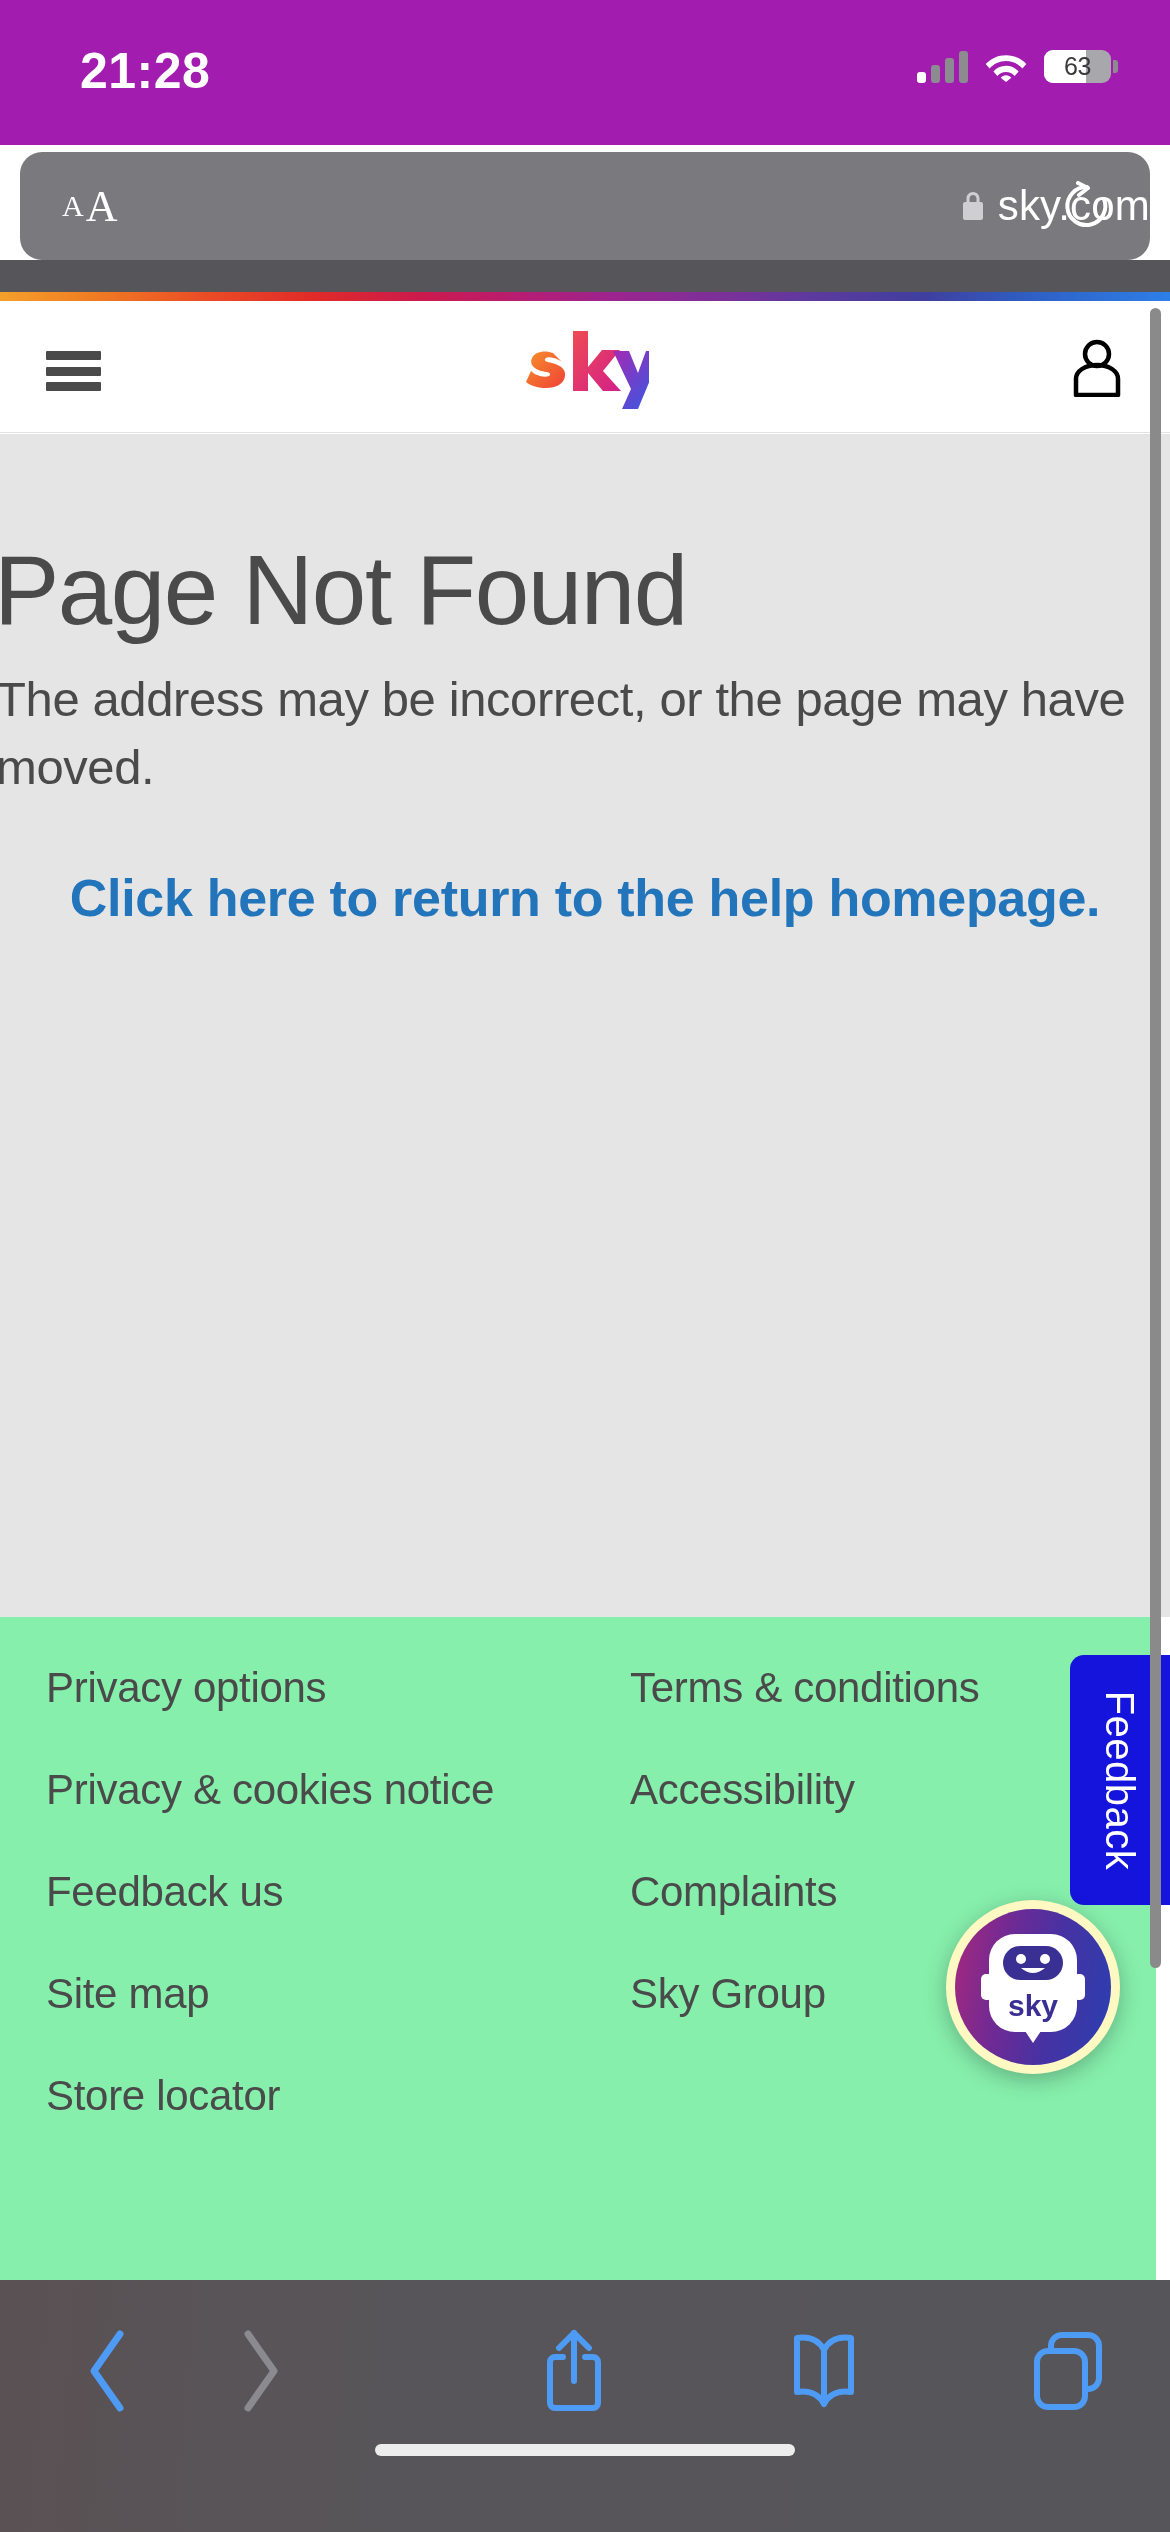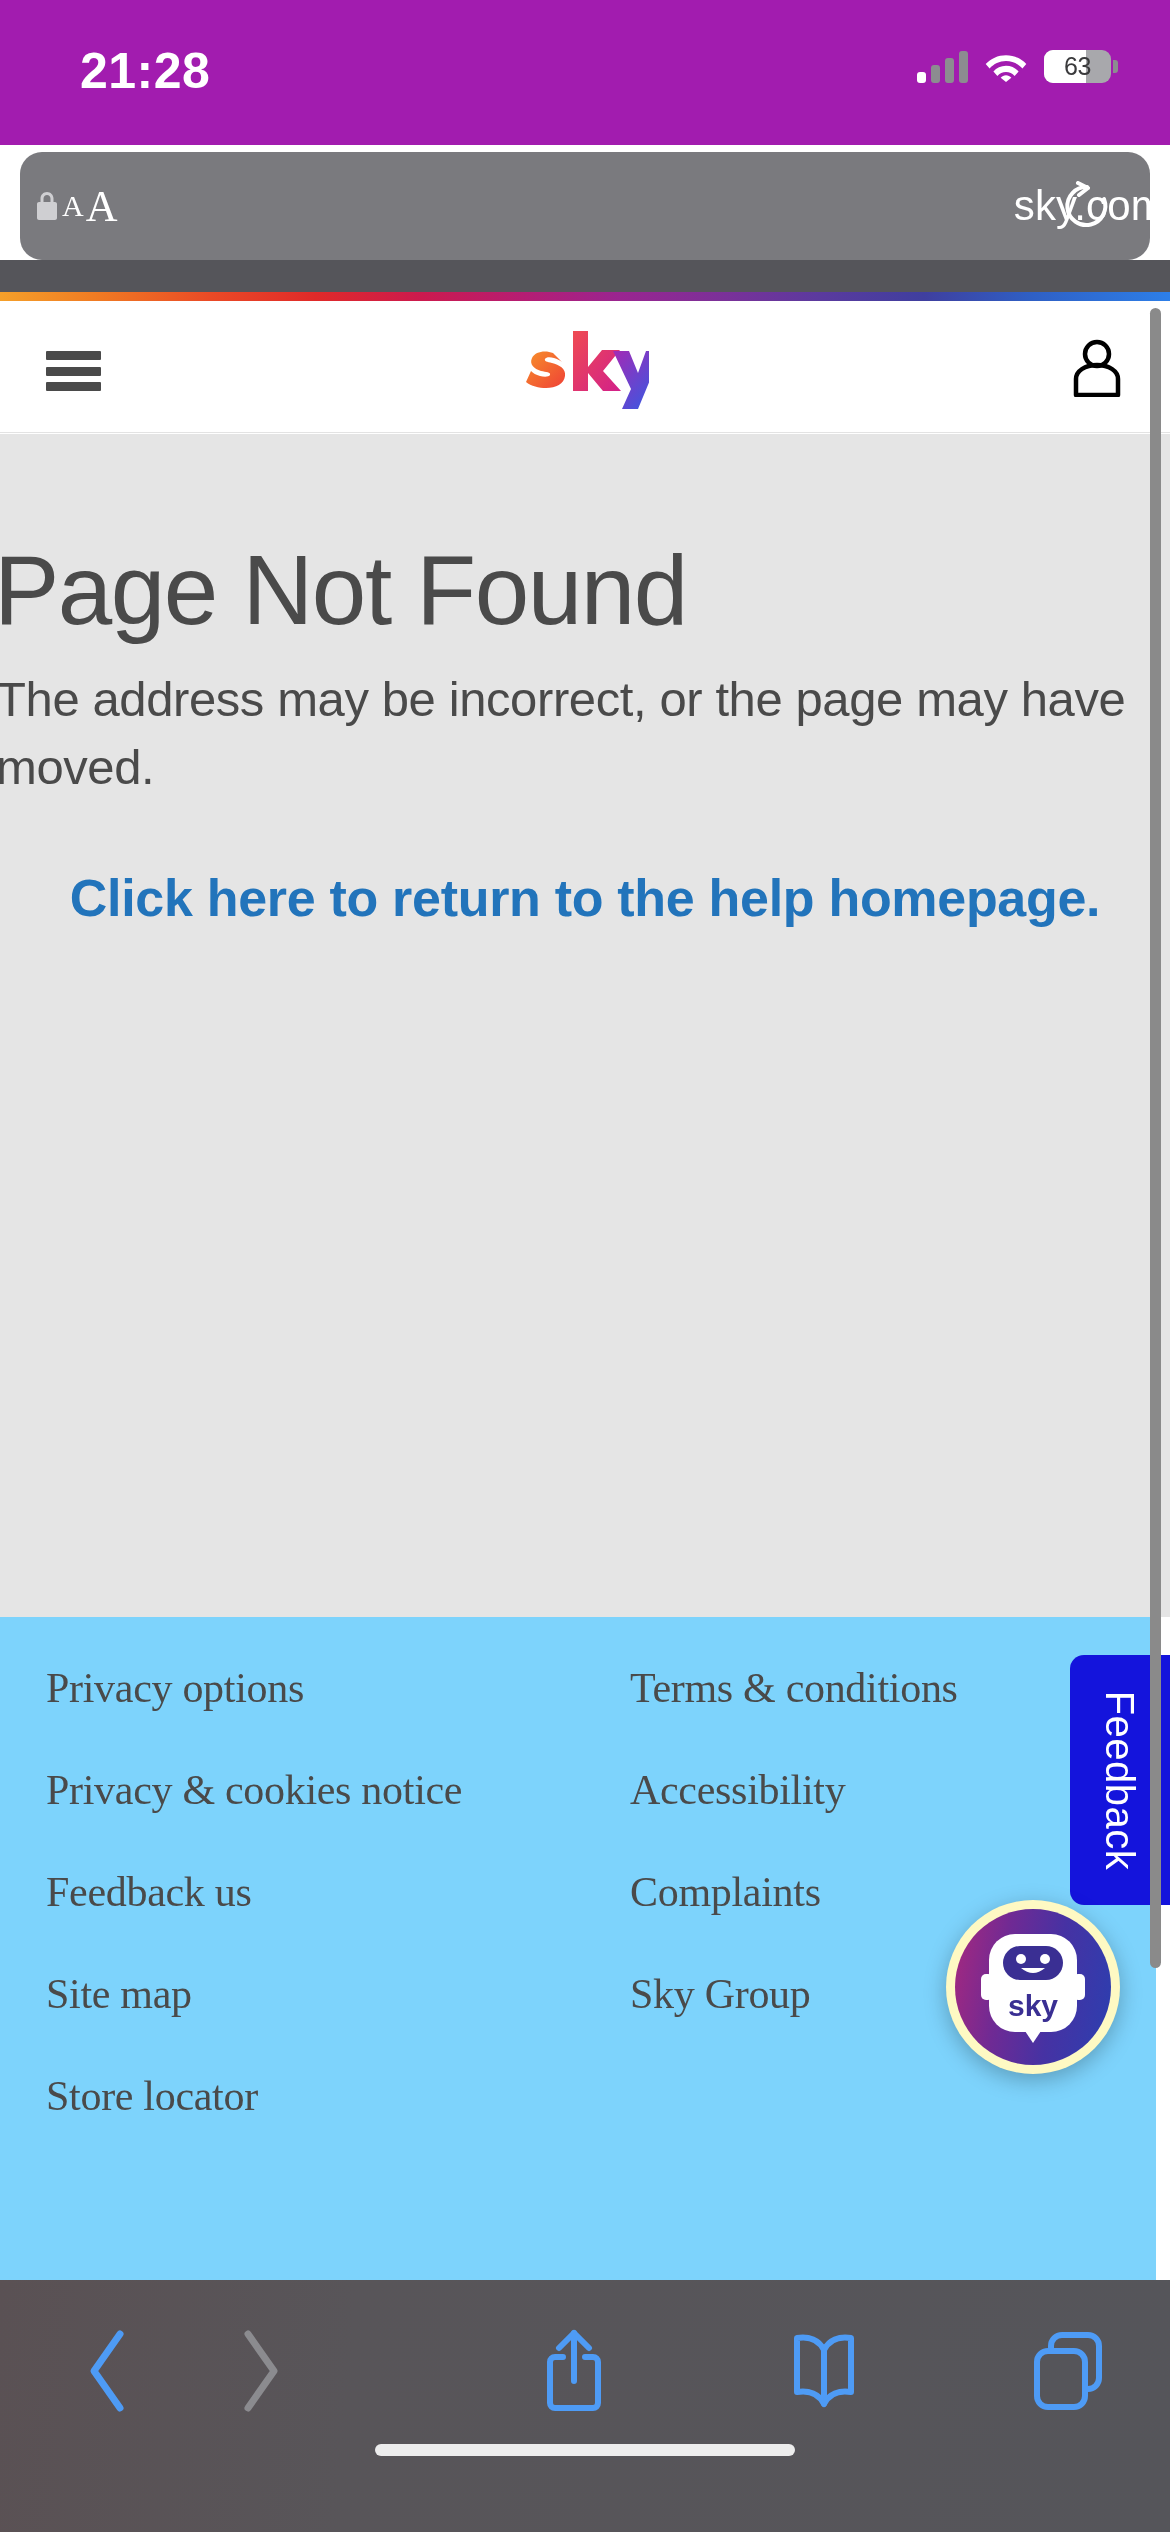--- a/index.html
+++ b/index.html
@@ -53,22 +53,22 @@
     background:#7a7a7e; border-radius:22px;
   }
   #aa-btn{
     position:absolute; left:42px; top:0; height:108px;
     display:flex; align-items:center; color:#fff;
     font-family:"Liberation Serif", serif;
   }
   #aa-btn .s{ font-size:30px; }
   #aa-btn .l{ font-size:44px; margin-left:2px;}
   #url-center{
-    position:absolute; left:16px; top:0; width:100%; height:108px;
-    display:flex; align-items:center; justify-content:space-between; gap:14px;
+    position:absolute; left:0; top:0; width:100%; height:108px;
+    display:flex; align-items:center; justify-content:flex-end; gap:14px;
   }
   .lock-ico{ width:22px; height:28px; display:block; }
   #url-text{ color:#ffffff; font-size:42px; letter-spacing:0.2px; }
   #reload-btn{
     position:absolute; right:40px; top:0; height:108px;
     display:flex; align-items:center;
   }
 
   #chrome-bottom-edge{
     position:absolute; left:0; top:260px; width:1170px; height:32px;
@@ -122,22 +122,21 @@
   #help-link{
     position:absolute; left:0; top:430px; width:1170px;
     text-align:center; font-size:52px; font-weight:bold;
     color:#2274bb; line-height:1.33; letter-spacing:-0.3px;
     padding:0 30px; cursor:pointer;
   }
 
   
   #site-footer{
     position:absolute; left:0; top:1617px; width:1156px; height:663px;
-    background:#7dd3fc;
-    font-family:Liberation Serif, serif;
+    background:#86efac;
   }
   .footer-col{ position:absolute; top:0; }
   #footer-col-left{ left:46px; }
   #footer-col-right{ left:630px; }
   .footer-link{
     display:block; font-size:42px; color:#4a4a4a;
     margin-bottom:0; line-height:102px; letter-spacing:-0.3px;
     cursor:pointer; white-space:nowrap;
   }
   .footer-col .footer-link:first-child{ margin-top:20px; }

